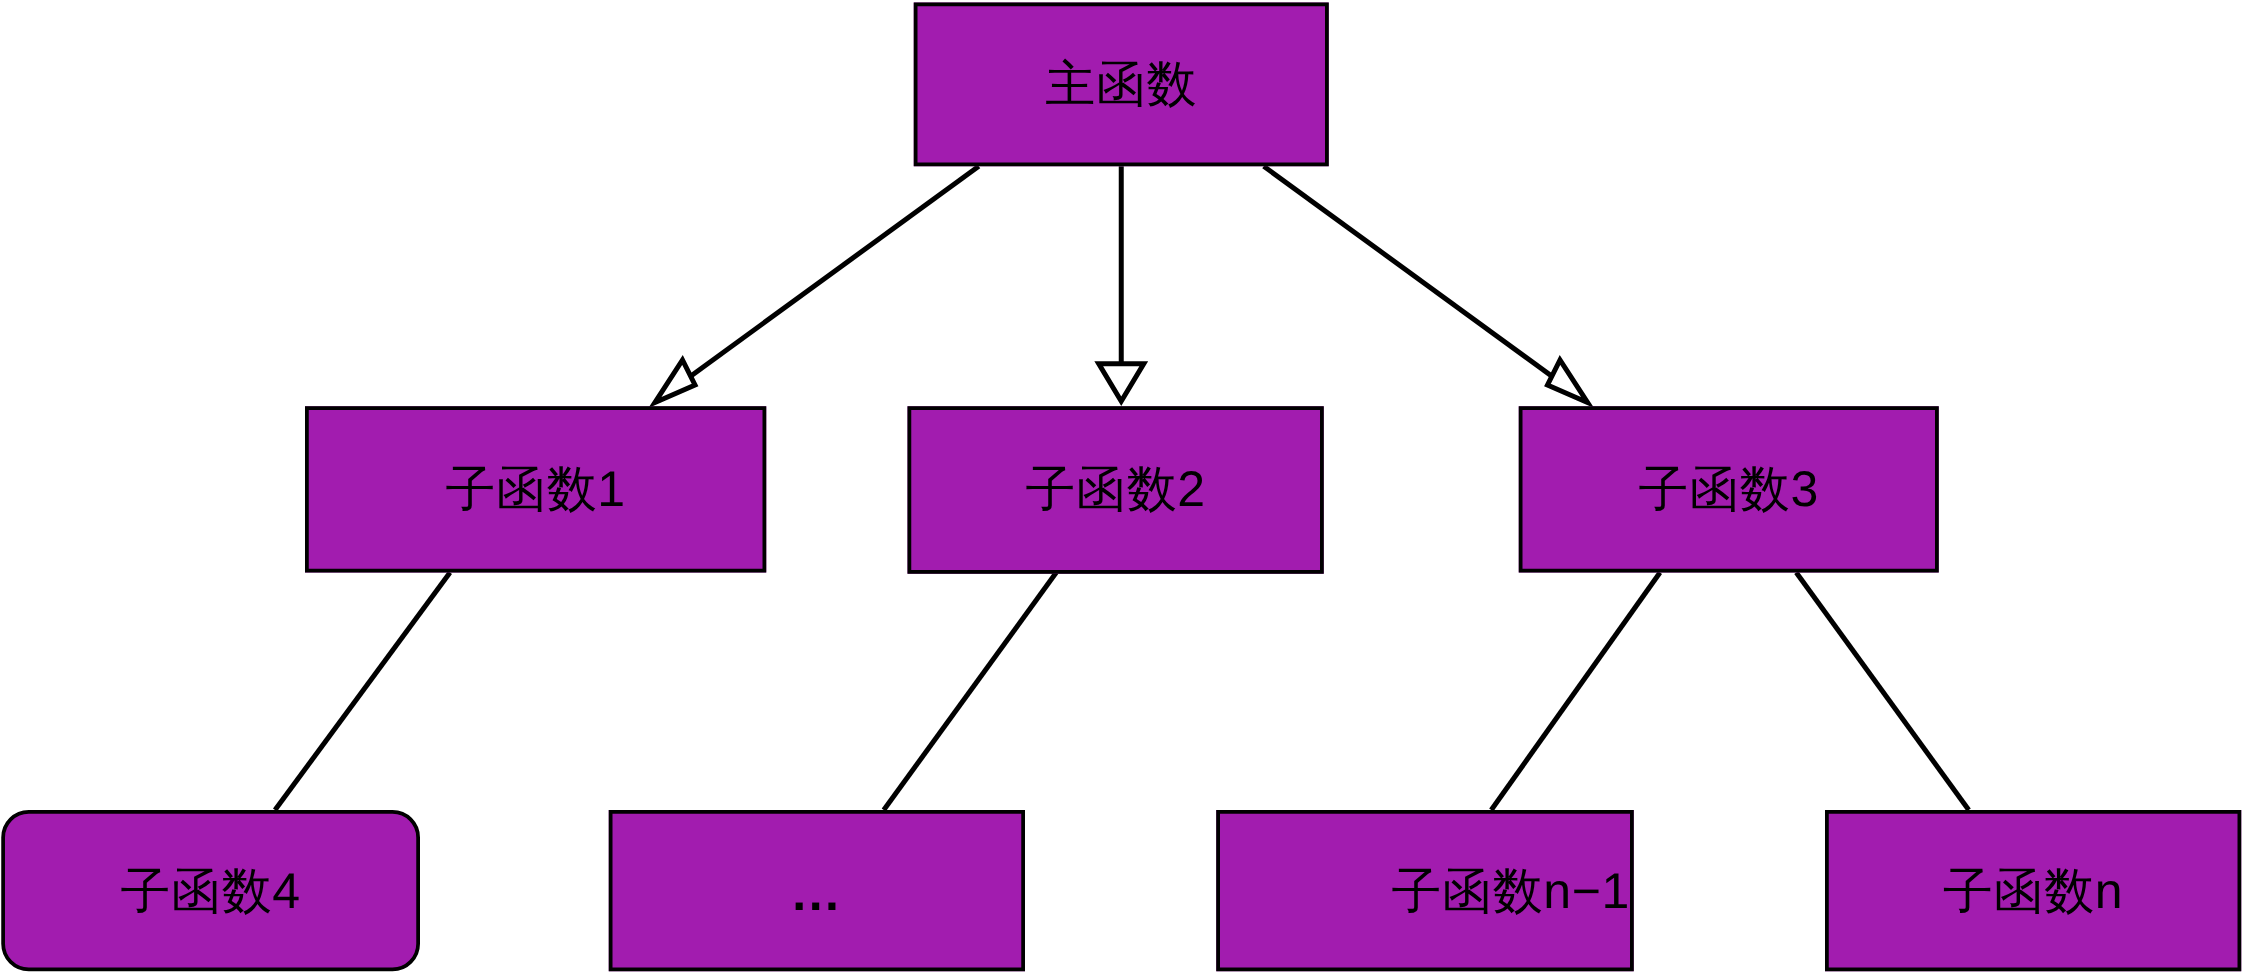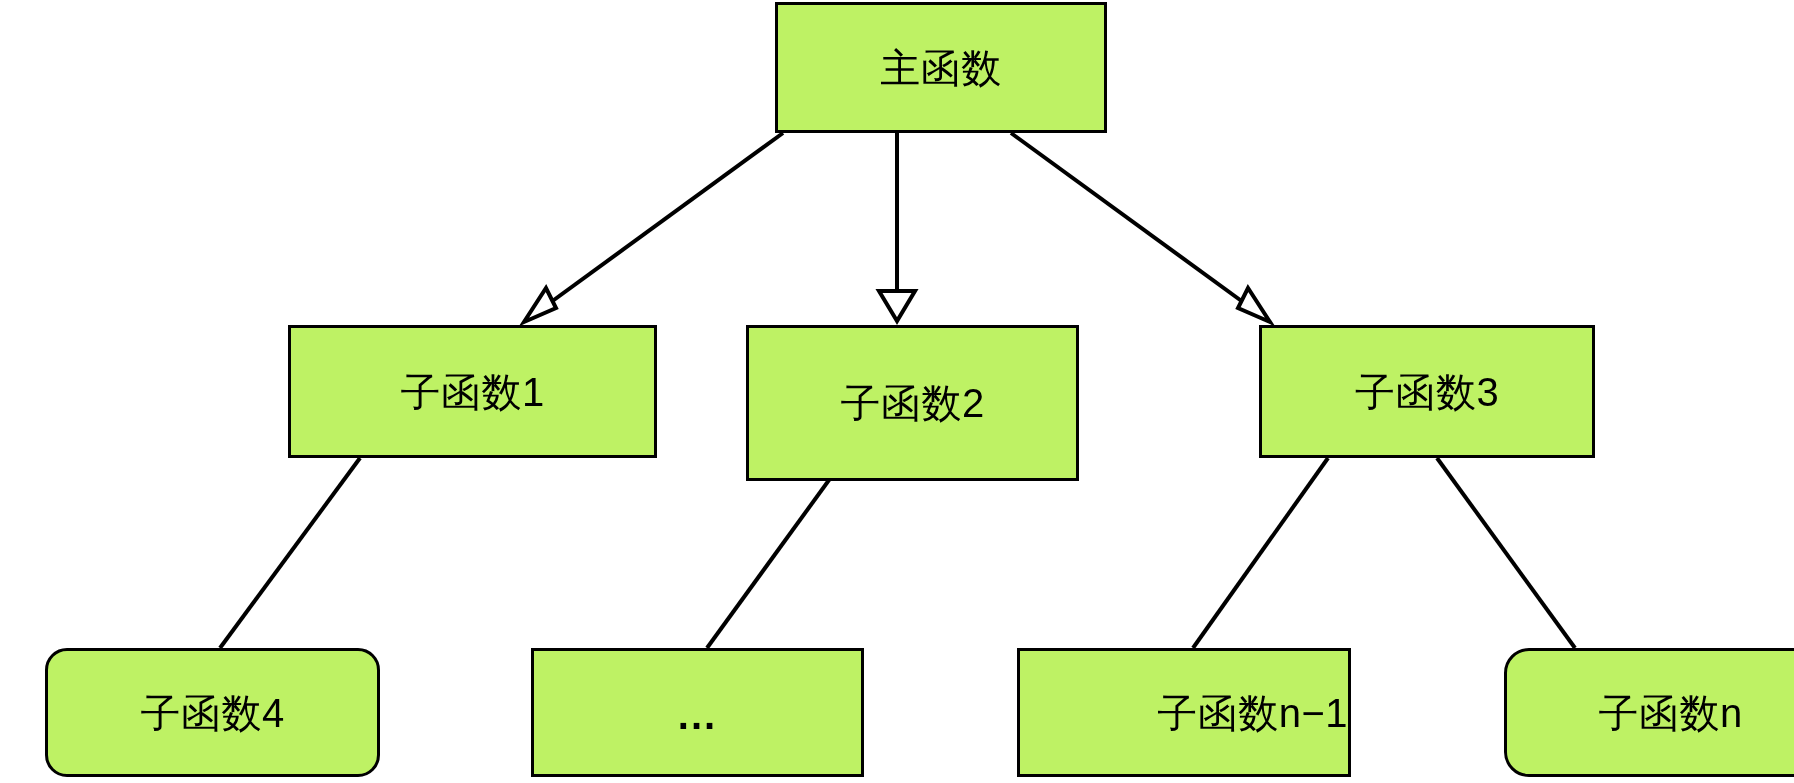--- a/index.html
+++ b/index.html
@@ -23,50 +23,49 @@
     left: 0;
     top: 0;
     width: 1794px;
     height: 783px;
     pointer-events: none;
   }
   .node-box {
     position: absolute;
     box-sizing: border-box;
     border: 3px solid #000000;
-    background: #bef264;
+    background: #a21caf;
     display: flex;
     align-items: center;
     justify-content: center;
     color: #000000;
-    margin-left: 44px;
   }
   .node-label {
     font-size: 40px;
     line-height: 1;
     letter-spacing: 0.5px;
     white-space: nowrap;
     color: #000000;
   }
   .node-label.ellipsis-label {
     font-size: 40px;
     font-weight: 700;
     letter-spacing: 2px;
     position: relative;
     top: 2px;
   }
   
   #node-main       { left: 731px;  top: 2px;   width: 332px; height: 131px; }
   #node-sub1       { left: 244px;  top: 325px; width: 369px; height: 133px; }
-  #node-sub2       { left: 702px;  top: 325px; width: 333px; height: 156px; }
+  #node-sub2       { left: 726px;  top: 325px; width: 333px; height: 134px; }
   #node-sub3       { left: 1215px; top: 325px; width: 336px; height: 133px; }
   #node-sub4       { left: 1px;    top: 648px; width: 335px; height: 129px; border-radius: 22px; }
   #node-ellipsis   { left: 487px;  top: 648px; width: 333px; height: 129px; }
   #node-subn1      { left: 973px;  top: 648px; width: 334px; height: 129px; justify-content: flex-end; }
-  #node-subn       { left: 1460px; top: 648px; width: 333px; height: 129px; border-radius: 25px; }
+  #node-subn       { left: 1460px; top: 648px; width: 333px; height: 129px; }
 </style>
 </head>
 <body>
 
 <div id="diagram-canvas">
 
   <svg id="edge-layer" viewBox="0 0 1794 783" width="1794" height="783" xmlns="http://www.w3.org/2000/svg">
 
     <g>
       <line x1="783" y1="133" x2="536" y2="313" stroke="#000000" stroke-width="4"></line>

